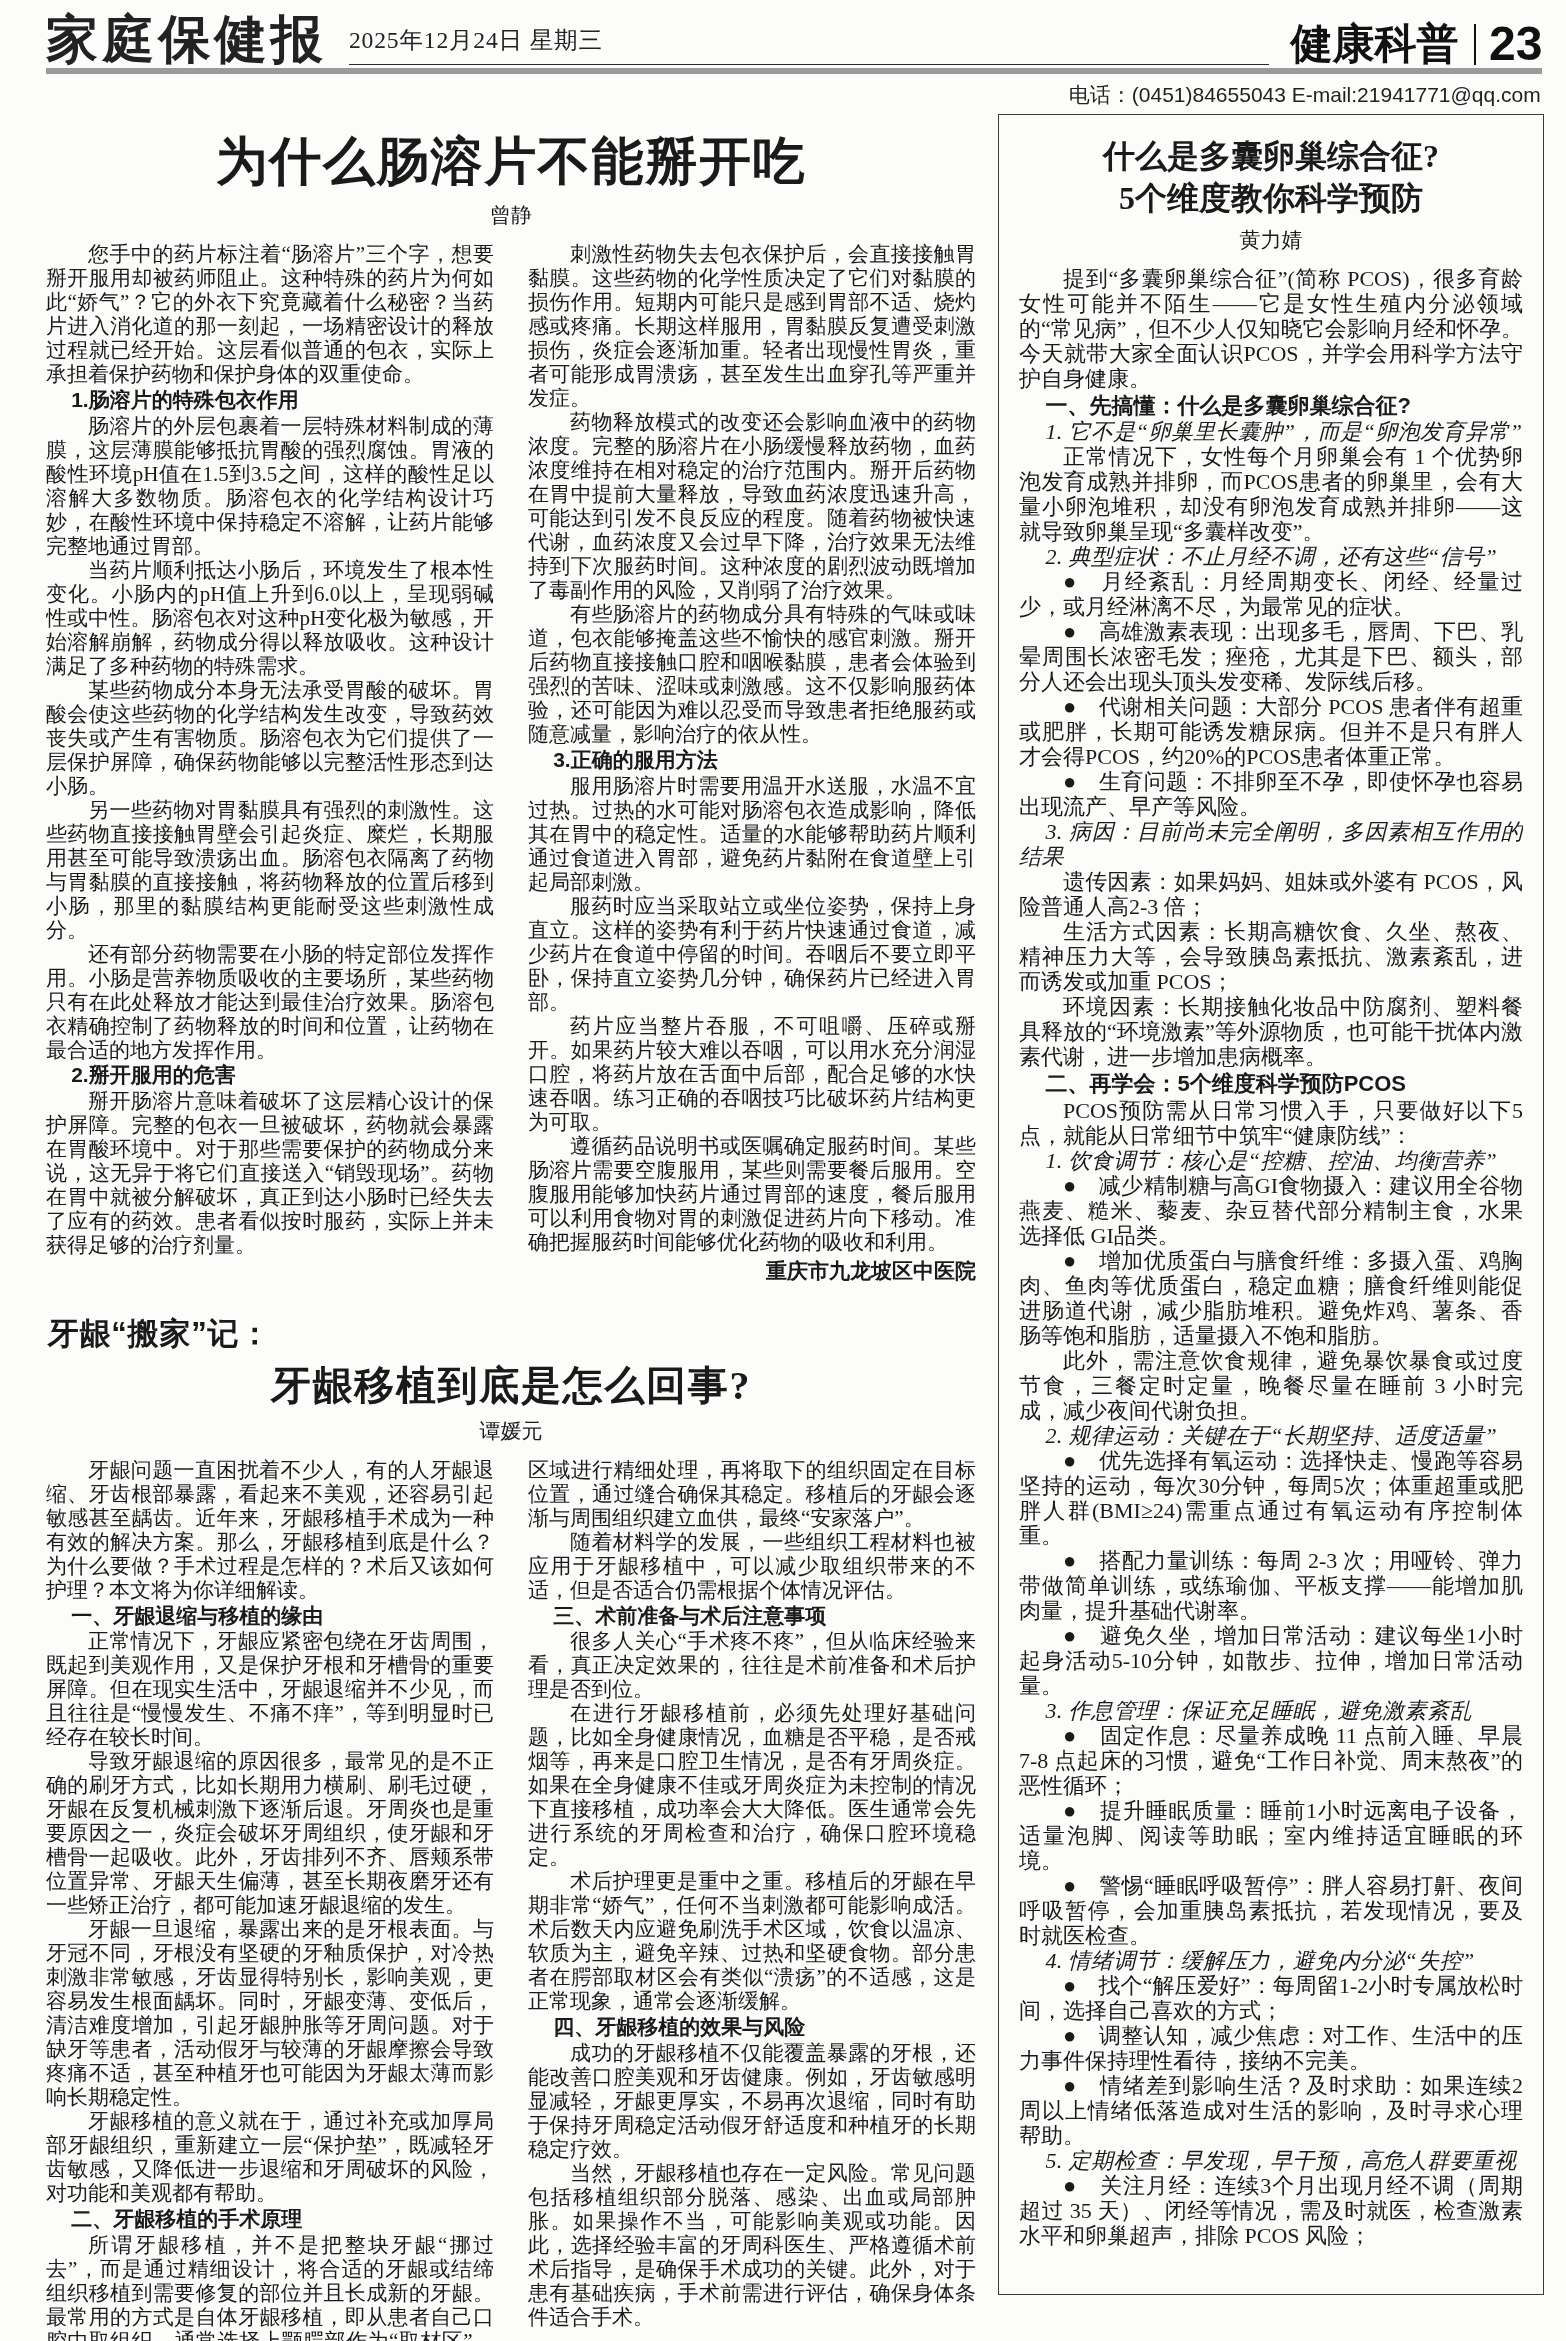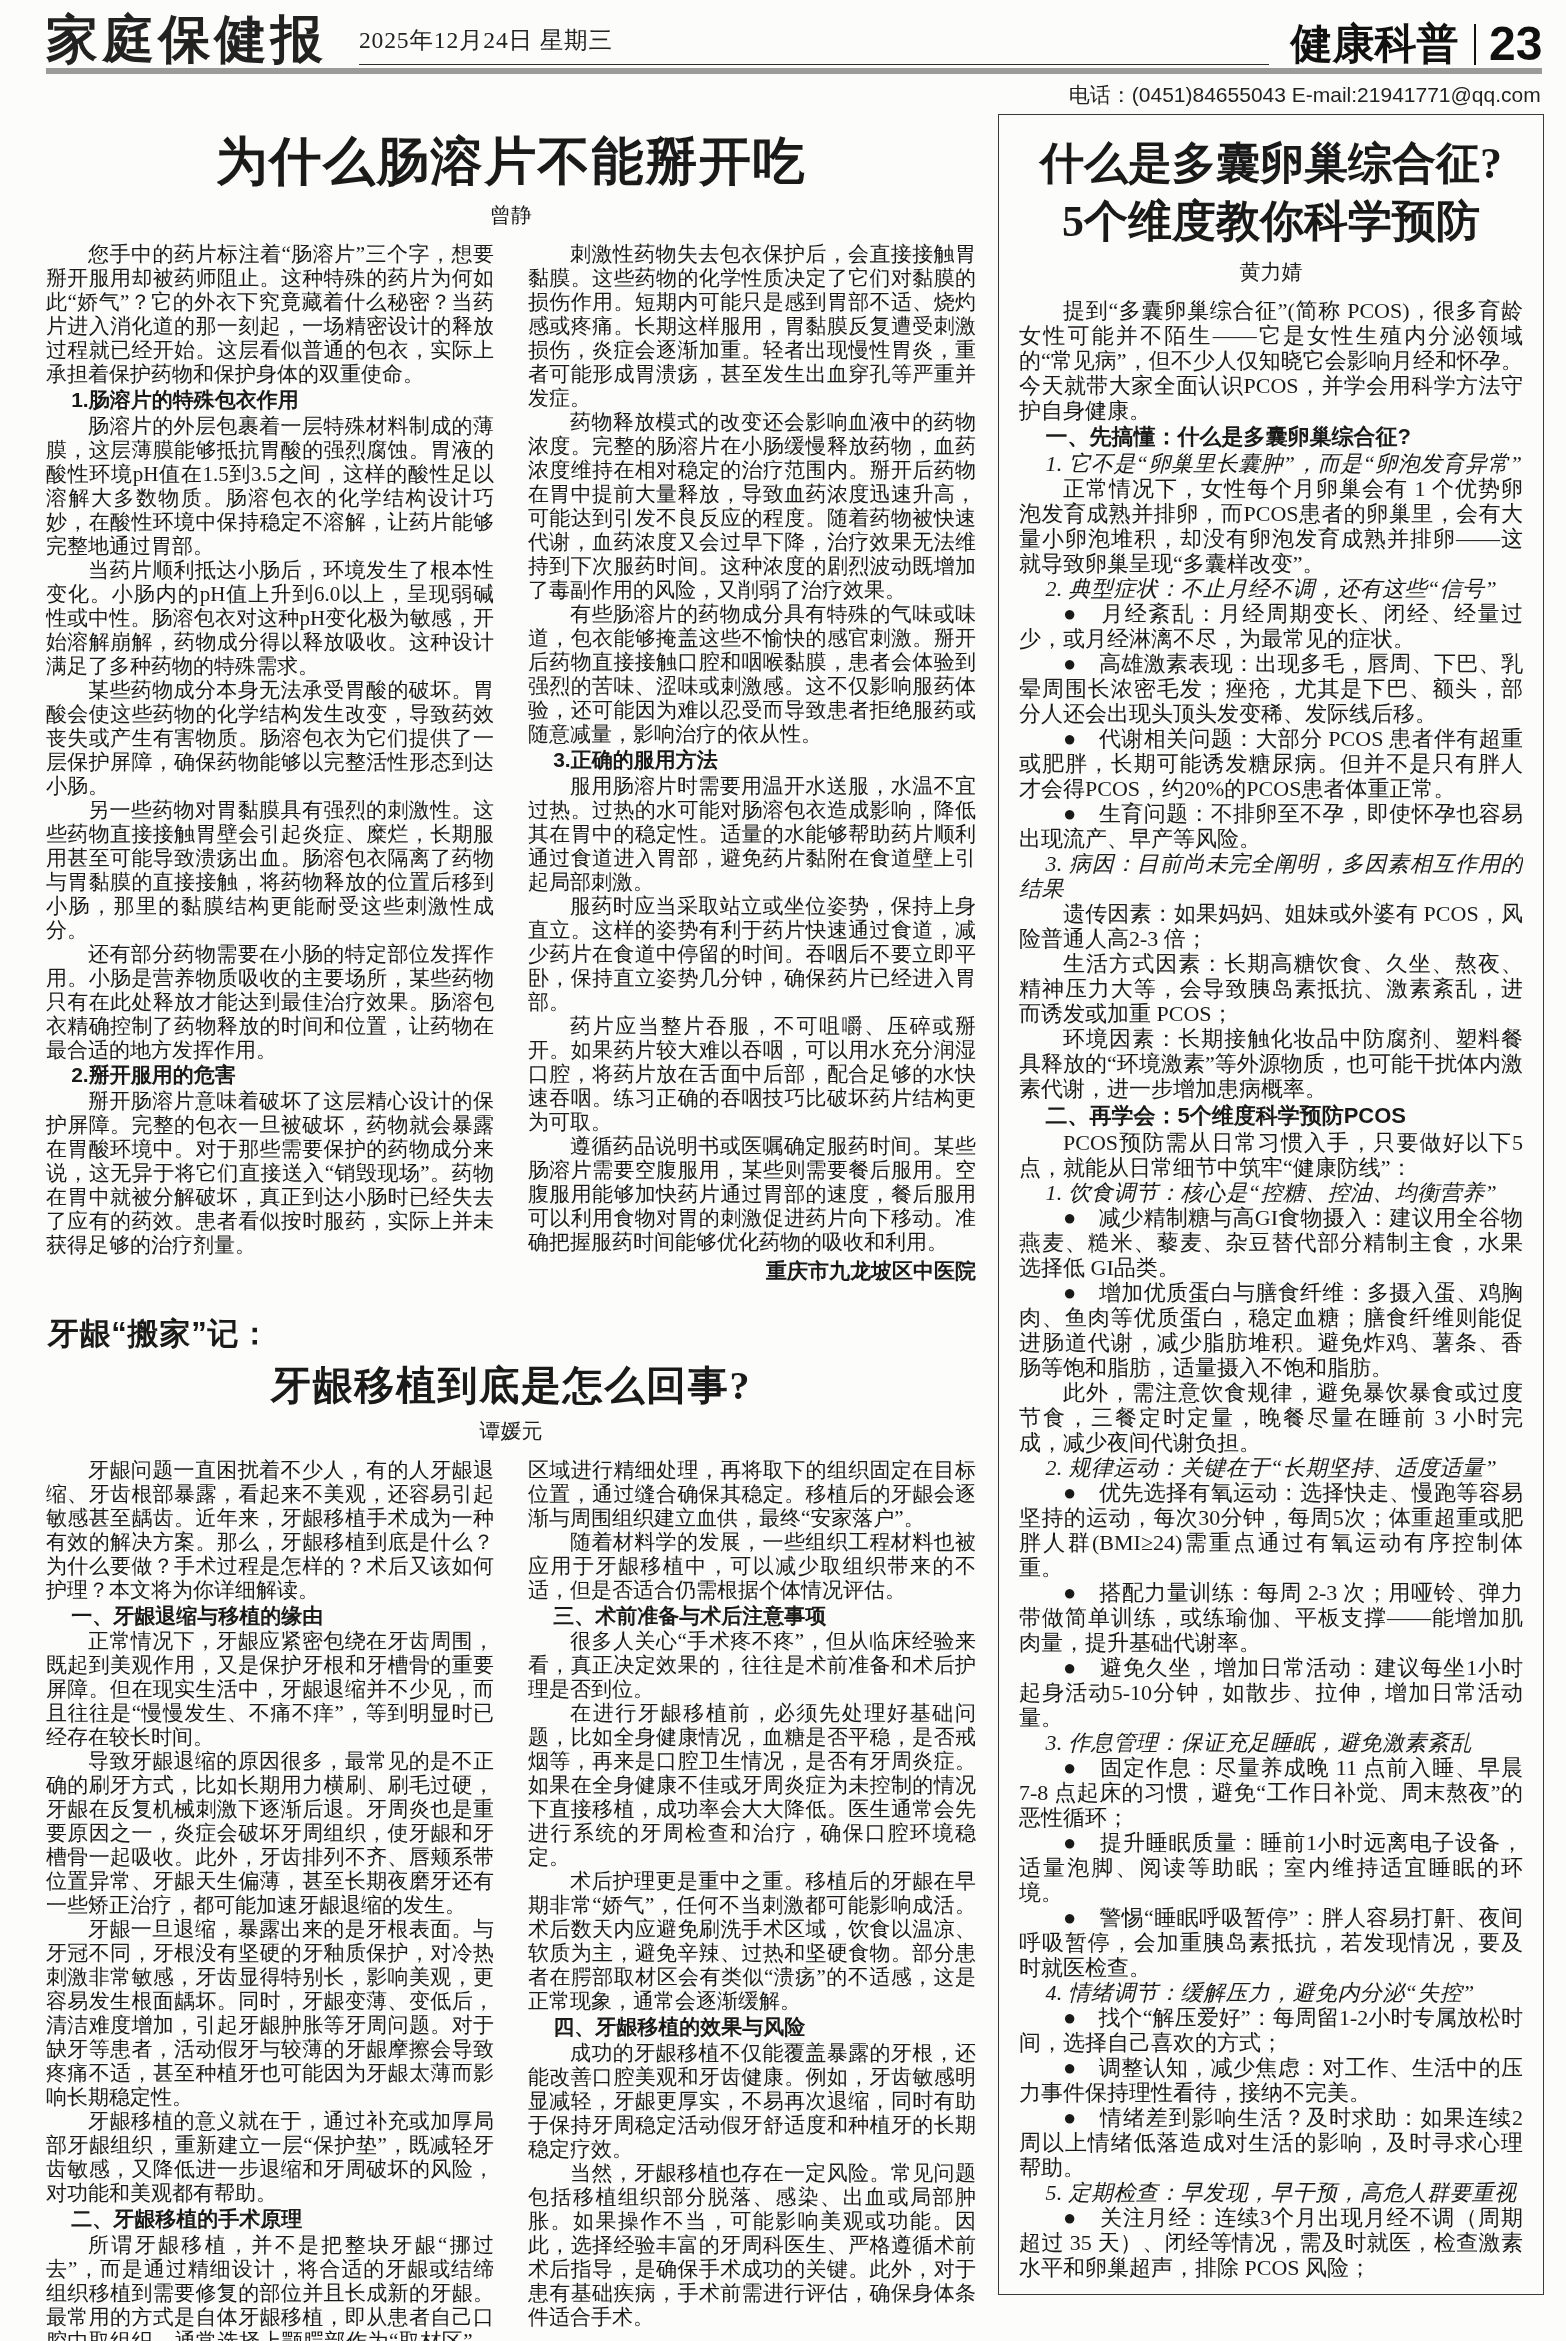--- a/index.html
+++ b/index.html
@@ -7,21 +7,21 @@
     width:1566px;height:2342px;background:#fcfcfb;margin:0 auto;
     box-sizing:border-box;overflow:hidden;position:relative;
     font-family:"Liberation Serif",serif;color:#1a1a1a;
   }
   
   .header{padding:10px 23.6px 0 46px;}
   .head-row{display:flex;align-items:flex-end;}
   .masthead{font-size:52px;font-weight:900;letter-spacing:4.2px;line-height:1;color:#222;
     font-family:"DejaVu Serif",serif;}
   .head-mid{flex:1;display:flex;align-items:flex-end;border-bottom:1.7px solid #2a2a2a;
-    margin-left:32px;height:54px;}
+    margin-left:22px;height:54px;}
   .date{font-size:23.6px;padding-bottom:8.4px;letter-spacing:0.8px;color:#222;}
   .section{font-size:42px;font-weight:700;line-height:.95;margin-left:22px;color:#111;}
   .pagenum{font-size:48px;font-weight:700;line-height:.85;margin-left:15px;padding-left:13.5px;
     border-left:2.5px solid #111;font-family:"Liberation Sans",sans-serif;color:#111;}
   .thick-rule{height:5.9px;background:#9b9b9b;margin-top:3.4px;}
   .contact{text-align:right;font-size:21px;font-family:"Liberation Sans",sans-serif;
     padding:6.7px 1.7px 5px;color:#222;}
   
   .content{display:flex;align-items:flex-start;padding:0 22px 0 46px;gap:22px;}
   .left{width:930px;flex:none;}
@@ -34,21 +34,21 @@
   .col{flex:1;font-size:21px;line-height:24px;text-align:justify;overflow:hidden;}
   .col p{margin:0;text-indent:2em;}
   .col p.t-h{font-family:"Liberation Sans",sans-serif;font-weight:700;text-indent:1.2em;margin:1.7px 0;}
   .col p.t-kai{font-style:italic;text-indent:1.2em;letter-spacing:0.4px;}
   .col p.t-cont{text-indent:0;}
   .col p.t-byline{font-family:"Liberation Sans",sans-serif;font-weight:700;text-align:right;
     text-indent:0;margin-top:5px;}
   .kicker{font-size:31px;font-weight:700;font-family:"Liberation Sans",sans-serif;
     margin:30px 0 0 1.7px;letter-spacing:0.8px;}
   .a2-title{font-size:40px;font-weight:700;text-align:center;margin:3.4px 0 3.4px;letter-spacing:1.7px;}
-  .a3-title{font-size:44px;font-weight:700;text-align:center;line-height:1.32;margin:8.4px 0 6.7px;}
+  .a3-title{font-size:32px;font-weight:700;text-align:center;line-height:1.32;margin:8.4px 0 6.7px;}
   .right .author{margin-bottom:11.8px;}
   .right .col{font-size:22px;line-height:25px;}
 </style>
 </head>
 <body>
 
 <div class="page">
 
   <header class="header">
     <div class="head-row">

